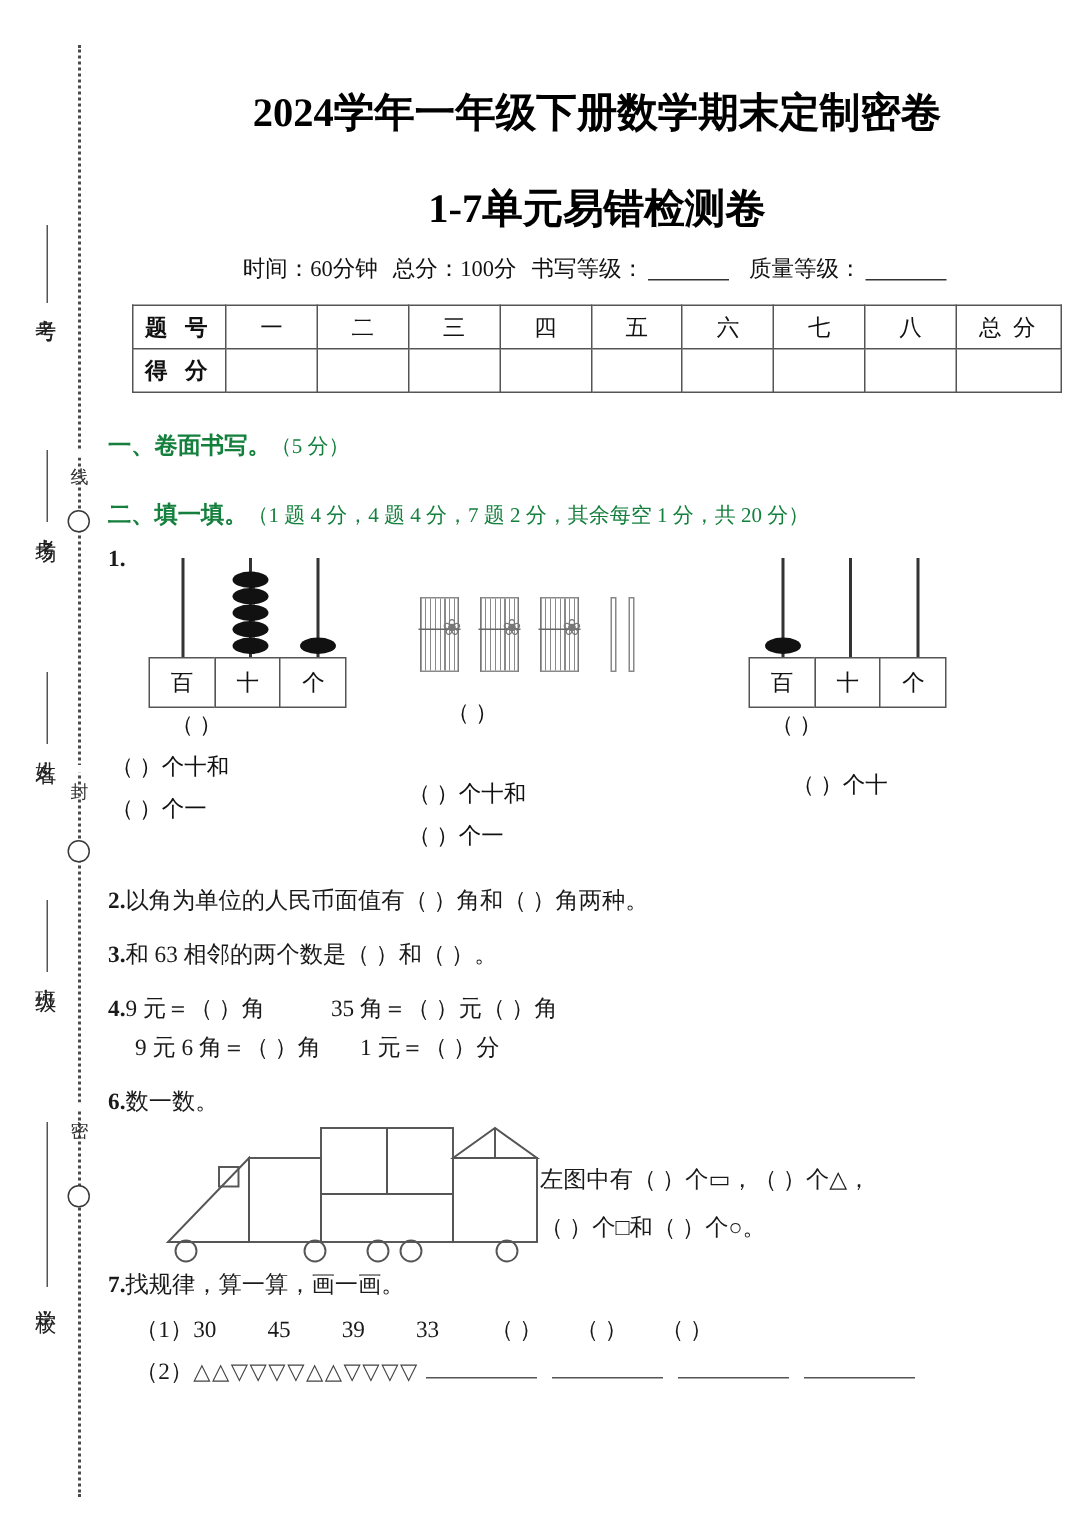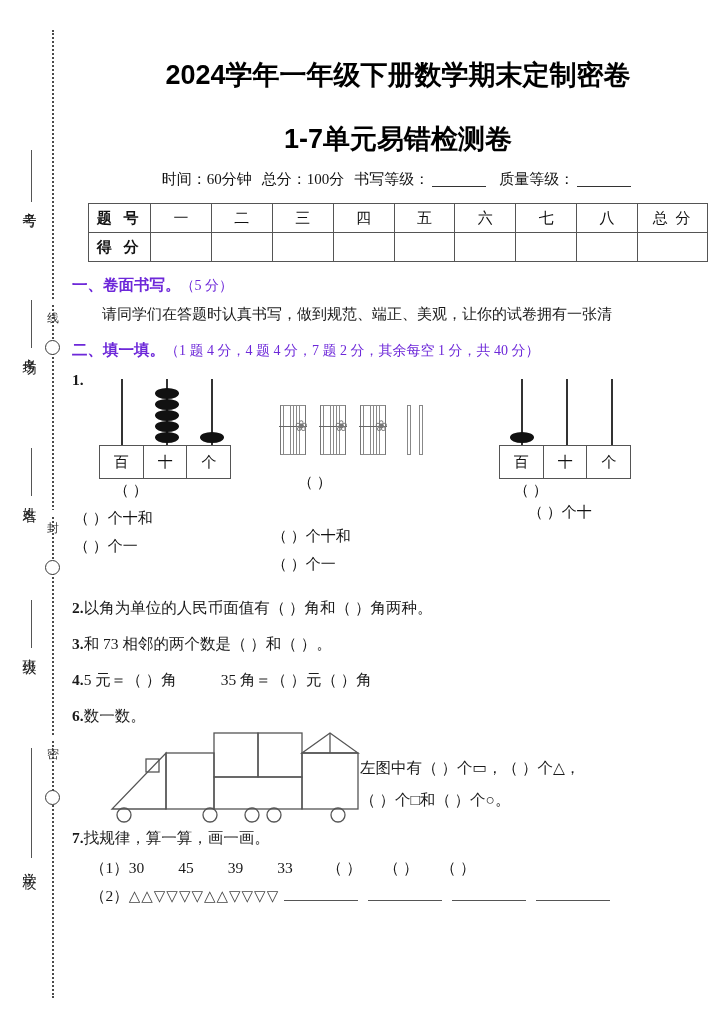--- a/index.html
+++ b/index.html
@@ -47,21 +47,21 @@
 
   
   .content { position: absolute; left: 72px; top: 0; width: 652px; height: 1024px; }
 
   h1.title {
     margin: 0; padding-top: 56px;
     text-align: center;
     font-size: 27px; font-weight: bold;
     letter-spacing: 0px; line-height: 38px;
     color: #000;
-    font-family: Liberation Sans, sans-serif;
+    font-family: Liberation Serif, serif;
   }
   h1.title .line2 { display: block; margin-top: 26px; }
 
   .meta-line {
     margin-top: 12px; text-align: center;
     font-size: 15px; color: #111;
   }
   .meta-line .blank {
     display: inline-block; width: 54px;
     border-bottom: 1.4px solid #333;
@@ -80,21 +80,21 @@
     border: 1.1px solid #555;
     height: 29px;
     text-align: center;
     vertical-align: middle;
     color: #111;
   }
   table.score td.head { font-weight: bold; width: 62px; letter-spacing: 4px; }
   table.score td.total { width: 70px; letter-spacing: 2px; }
 
   
-  .sec { margin-top: 13px; font-size: 15.5px; color: #6d28d9; }
+  .sec { margin-top: 25px; font-size: 15.5px; color: #15803d; }
   .sec-title { font-weight: bold; }
   .sec-note { font-weight: normal; font-size: 14px; }
   .para {
     margin-top: 6px; line-height: 25px;
     font-size: 15px; text-indent: 2em;
   }
   .para2 { text-indent: 0; margin-top: 0; padding-left: 0.4em; }
 
   .q { margin-top: 10px; font-size: 15.5px; line-height: 26px; }
   .q .num { font-weight: bold; }
@@ -227,24 +227,23 @@
         <td></td>
         <td></td>
         <td></td>
       </tr>
     </tbody>
       </table>
 
     <div class="sec">
       <span class="sec-title">一、卷面书写。</span><span class="sec-note">（5 分）</span>
     </div>
-    <div class="para">请同学们在答题时认真书写，做到规范、端正、美观，让你的试卷拥有一张清</div>
 
     <div class="sec">
-      <span class="sec-title">二、填一填。</span><span class="sec-note">（1 题 4 分，4 题 4 分，7 题 2 分，其余每空 1 分，共 40 分）</span>
+      <span class="sec-title">二、填一填。</span><span class="sec-note">（1 题 4 分，4 题 4 分，7 题 2 分，其余每空 1 分，共 20 分）</span>
     </div>
 
     <div class="q" style="margin-top:6px">
       <span class="num">1.</span>
     </div>
 
     <div class="q1">
 
       <div class="fig" style="left:28px; top:-18px; width:150px;">
         <div class="abacus" style="position:relative;height:120px;">
@@ -304,34 +303,37 @@
 
           <div class="bead" style="left:10px; top:53px;"></div>
 
           <div class="place-row" style="left:0; top:66px;">
             <div class="place-cell">百</div>
             <div class="place-cell">十</div>
             <div class="place-cell">个</div>
           </div>
           <div class="paren-line" style="left:14px; top:102px;">（           ）</div>
         </div>
-        <div class="paren-line" style="left:28px; top:124px;text-align:right;">（      ）个十</div>
+        <div class="paren-line" style="left:28px; top:142px;text-align:right;">（      ）个十</div>
       </div>
     </div>
 
     <div class="q" style="margin-top:16px">
       <span class="num">2.</span><span>以角为单位的人民币面值有（      ）角和（      ）角两种。</span>
     </div>
 
     <div class="q">
-      <span class="num">3.</span><span>和 73 相邻的两个数是（      ）和（      ）。</span>
+      <span class="num">3.</span><span>和 63 相邻的两个数是（      ）和（      ）。</span>
     </div>
 
     <div class="q">
-      <span class="num">4.</span><span>5 元＝（      ）角</span><span class="br"></span><span>35 角＝（      ）元（      ）角</span>
+      <span class="num">4.</span><span>9 元＝（      ）角</span><span class="br"></span><span>35 角＝（      ）元（      ）角</span>
+    </div>
+    <div class="q" style="margin-top:0; padding-left:18px">
+      <span>9 元 6 角＝（      ）角</span><span class="br" style="width:26px"></span><span>1 元＝（      ）分</span>
     </div>
 
 
     <div class="q">
       <span class="num">6.</span><span>数一数。</span>
     </div>
 
     <div class="q6fig">
       <svg width="300" height="92" viewBox="0 0 300 92" style="position:absolute;left:18px;top:0">
         <g fill="none" stroke="#555" stroke-width="1.3">

